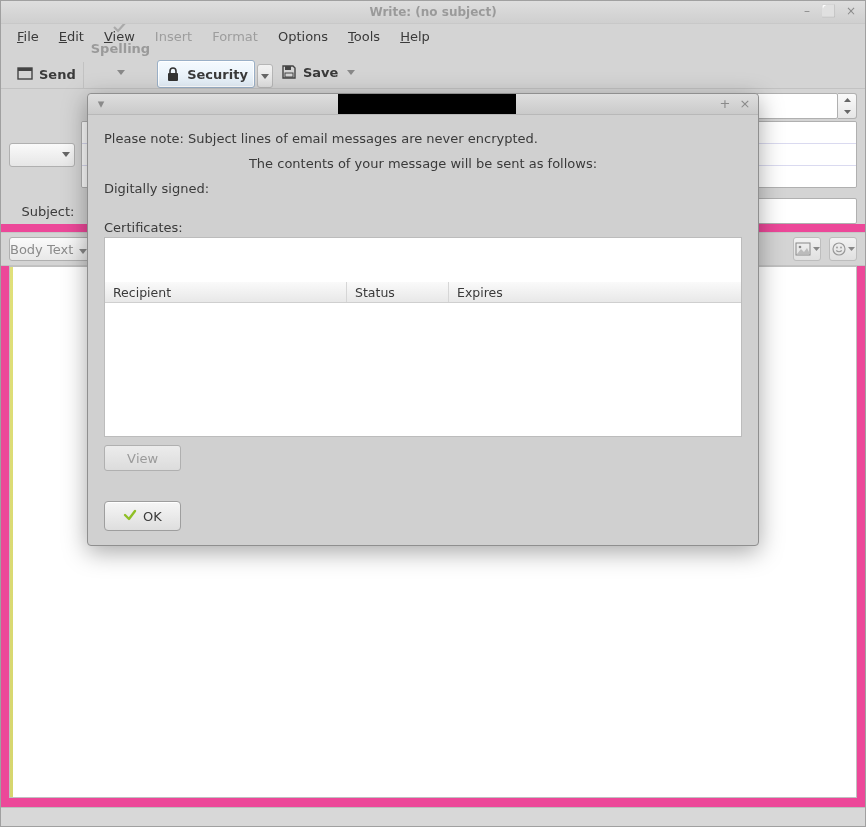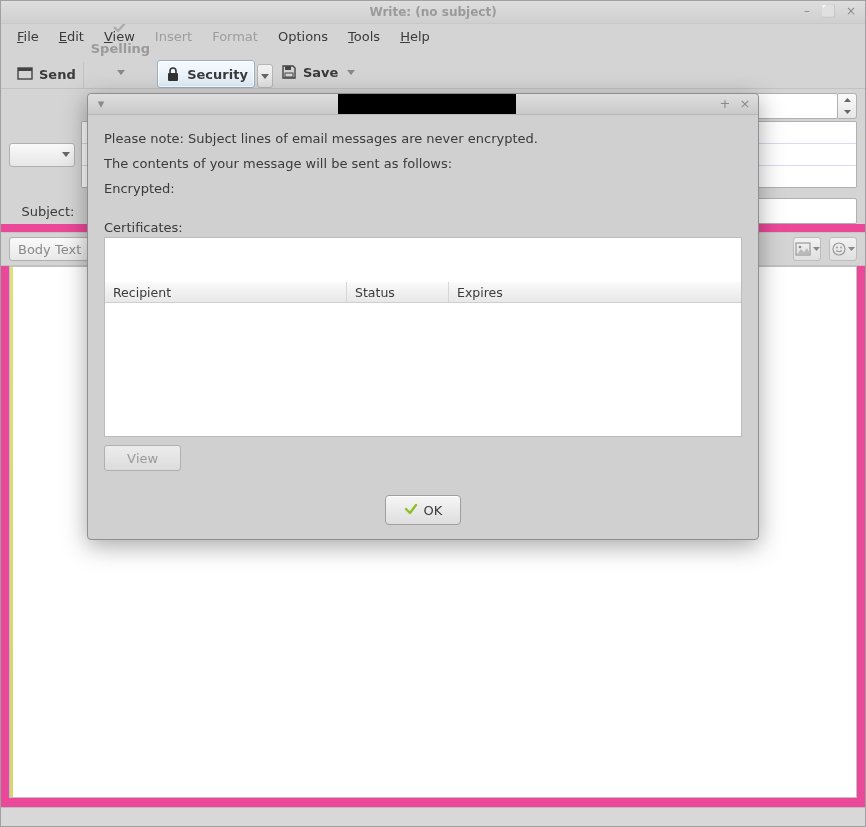--- a/index.html
+++ b/index.html
@@ -25,21 +25,21 @@
   .icon-svg{width:18px;height:18px;display:flex;align-items:center;justify-content:center;}
   .icon-svg svg{display:block;}
   .hdrarea{background:#d4d4d4;padding:4px 8px 0 8px;}
   .row{display:flex;align-items:center;margin-bottom:2px;}
   .rlabel{width:78px;text-align:center;padding-right:6px;color:#3a3a3a;}
   .dropdown{width:60px;height:22px;border:1px solid #b0b0b0;border-radius:3px;background:linear-gradient(#fafafa,#e6e6e6);display:flex;align-items:center;justify-content:flex-end;padding-right:4px;}
   .field{flex:1;height:22px;background:#fff;border:1px solid #b0b0b0;border-radius:2px;}
   .spin{width:18px;height:24px;border:1px solid #b0b0b0;border-left:none;border-radius:0 3px 3px 0;background:linear-gradient(#fafafa,#e6e6e6);display:flex;flex-direction:column;}
   .spin div{flex:1;display:flex;align-items:center;justify-content:center;}
   .fmtbar{height:32px;display:flex;align-items:center;padding:0 8px;gap:8px;background:#d4d4d4;border-top:1px solid #c6c6c6;border-bottom:1px solid #c2c2c2;}
-  .combo{height:22px;border:1px solid #b0b0b0;border-radius:3px;background:linear-gradient(#fafafa,#e8e8e8);display:flex;align-items:center;padding:0 4px 0 8px;color:#8a8a8a;}
+  .combo{height:22px;border:1px solid #b0b0b0;border-radius:3px;background:linear-gradient(#fafafa,#e8e8e8);display:flex;align-items:center;padding:0 4px 0 0;color:#8a8a8a;}
   .combo .carr{margin-left:6px;}
   .editor{position:relative;background:#fff;margin:0 8px 8px 8px;height:530px;border:1px solid #c0c0c0;}
   .sidebar{position:absolute;left:0;top:0;bottom:0;width:3px;background:linear-gradient(#e0e07a,#d6d66e);}
   .statusbar{position:absolute;left:0;right:0;bottom:0;height:18px;background:#d8d8d8;border-top:1px solid #bcbcbc;}
   
   .modal{position:absolute;left:86px;top:92px;width:670px;background:#d0d0d0;border:1px solid #8f8f8f;box-shadow:0 6px 24px rgba(0,0,0,.35);border-radius:4px;}
   .mttl{height:20px;background:linear-gradient(#dedede,#cacaca);border-bottom:1px solid #b8b8b8;border-radius:4px 4px 0 0;display:flex;align-items:center;position:relative;}
   .mttl .redact{position:absolute;left:250px;top:0;width:178px;height:20px;background:#000;}
   .mttl .mctrls{position:absolute;right:6px;top:2px;display:flex;gap:6px;}
   .mttl .mc{width:14px;height:14px;color:#8a8a8a;font-size:13px;display:flex;align-items:center;justify-content:center;cursor:pointer;}
@@ -47,21 +47,21 @@
   .mbody{padding:14px 16px 14px 16px;}
   .mline{margin:2px 0 10px 0;color:#3a3a3a;}
   .mline.tight{margin-bottom:2px;}
   .tbl{border:1px solid #bcbcbc;background:#fff;height:198px;overflow:hidden;}
   .thdr{display:flex;height:20px;background:linear-gradient(#fafafa,#e8e8e8);border-bottom:1px solid #cfcfcf;margin-top:44px;}
   .th{padding:2px 8px;font-size:12.5px;color:#3a3a3a;border-right:1px solid #d6d6d6;display:flex;align-items:center;}
   .th:last-child{border-right:none;}
   .btnrow{margin-top:8px;}
   .btn{display:inline-flex;align-items:center;justify-content:center;height:24px;padding:0 22px;border:1px solid #b0b0b0;border-radius:3px;background:linear-gradient(#f4f4f4,#dedede);cursor:pointer;font-size:13px;}
   .btn.dis{color:#9a9a9a;cursor:default;background:linear-gradient(#ececec,#dcdcdc);}
-  .okrow{display:flex;justify-content:center;margin-top:24px;}
+  .okrow{display:flex;justify-content:flex-start;margin-top:30px;}
   .okbtn{display:inline-flex;align-items:center;gap:6px;height:28px;padding:0 18px;border:1px solid #9e9e9e;border-radius:4px;background:linear-gradient(#f6f6f6,#dedede);box-shadow:inset 0 1px 0 #fff;cursor:pointer;}
   .check{color:#8fbf26;}
   .fmtright{margin-left:auto;display:flex;gap:8px;}
   .smallbtn{width:26px;height:22px;border:1px solid #bdbdbd;border-radius:3px;background:linear-gradient(#f2f2f2,#e0e0e0);display:flex;align-items:center;justify-content:center;}
   .addr-stack{border:1px solid #b0b0b0;border-radius:2px;overflow:hidden;flex:1;}
   .addr-stack .aline{height:21px;background:#fff;border-bottom:1px solid #dadaf0;}
   .addr-stack .aline:last-child{border-bottom:none;}
 </style>
 </head>
 <body>
@@ -221,22 +221,22 @@
     <div class="mttl">
       <div class="mc left">▾</div>
       <div class="redact"></div>
       <div class="mctrls">
         <div class="mc">+</div>
         <div class="mc">×</div>
       </div>
     </div>
     <div class="mbody">
       <div class="mline">Please note: Subject lines of email messages are never encrypted.</div>
-      <div class="mline" style="margin-top:2px;">The contents of your message will be sent as follows:</div>
-      <div class="mline">Encrypted:</div>
+      <div class="mline" style="margin-top:2px;text-align:center;">The contents of your message will be sent as follows:</div>
+      <div class="mline tight">Digitally signed:</div>
       <div class="mline tight" style="margin-top:24px;">Certificates:</div>
 
       <div class="tbl">
         <div class="thdr">
           <div class="th" style="width:225px">Recipient</div>
           <div class="th" style="width:85px">Status</div>
           <div class="th" style="flex:1">Expires</div>
         </div>
       </div>
 

